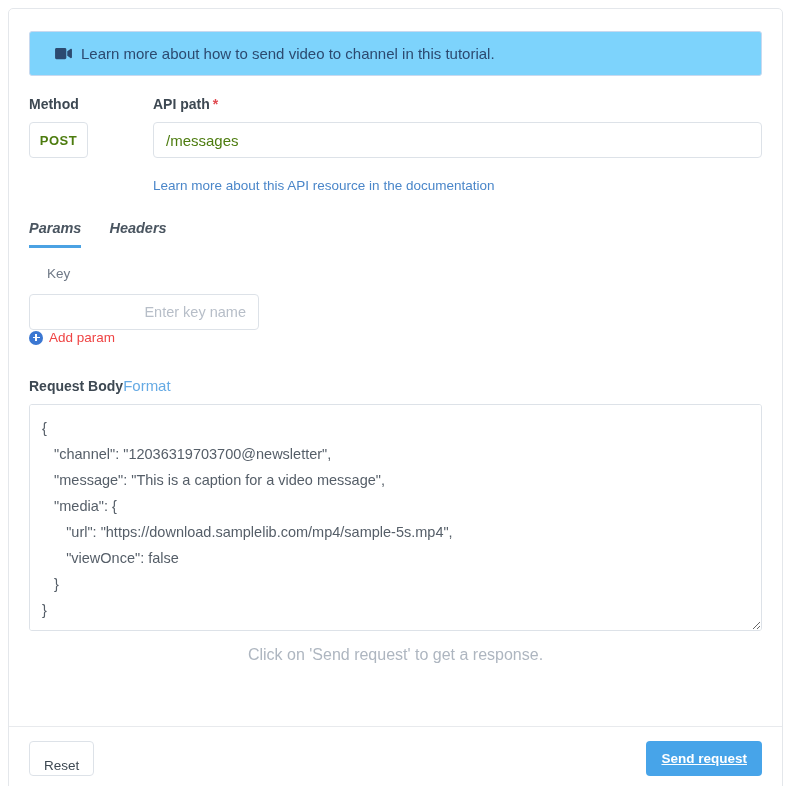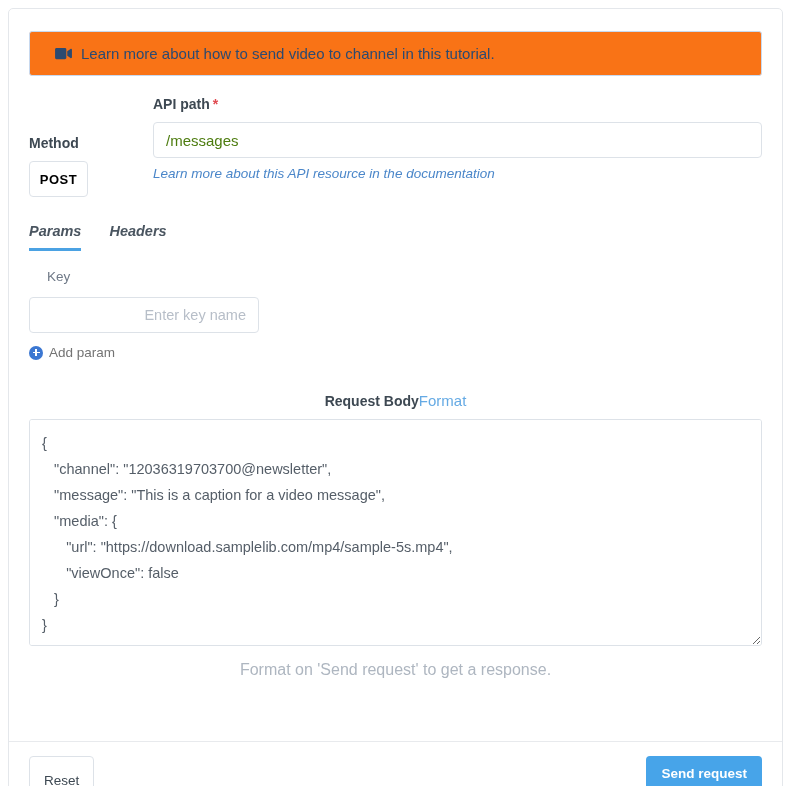--- a/index.html
+++ b/index.html
@@ -12,73 +12,72 @@
   .card {
     width: 775px;
     border: 1px solid #e4e7eb;
     border-radius: 5px;
     background: #fff;
   }
   .card-body { padding: 22px 20px 0 20px; }
 
   
   .banner {
-    background: #f97316;
+    background: #7dd3fc;
     border: 1px solid #c8d9ef;
     border-radius: 3px;
     padding: 13px 24px;
     display: flex;
     align-items: center;
     color: #2c4a70;
     font-size: 15px;
   }
   .banner .vid-icon { width: 19px; height: 15px; margin-right: 8px; flex: 0 0 auto; }
   .banner .vid-icon svg { display: block; width: 100%; height: 100%; fill: #2c4a70; }
 
   
   .method-row { display: flex; margin-top: 20px; }
-  .method-col { width: 124px; flex: 0 0 auto; margin-top: 39px; }
+  .method-col { width: 124px; flex: 0 0 auto; }
   .path-col { flex: 1; }
   .field-label { font-size: 14px; font-weight: 700; color: #3d4852; line-height: 17px; }
   .required { color: #e04a50; margin-left: 3px; }
   .method-btn {
     margin-top: 9px;
     height: 36px;
     width: 59px;
     background: #fff;
     border: 1px solid #dde2e8;
     border-radius: 4px;
     font-family: "Liberation Sans", sans-serif;
     font-size: 13px;
     font-weight: 700;
     letter-spacing: .5px;
-    color: #000000;
+    color: #4d7c0f;
     cursor: pointer;
   }
   .text-input {
     margin-top: 9px;
     height: 36px;
     width: 100%;
     border: 1px solid #dde2e8;
     border-radius: 4px;
     padding: 0 12px;
     font-family: "Liberation Sans", sans-serif;
     font-size: 15px;
     color: #4d7c0f;
     background: #fff;
     outline: none;
   }
   .text-input::placeholder { color: #b7bec8; }
   .docs-link {
     display: inline-block;
-    margin-top: 8px;
+    margin-top: 20px;
     font-size: 13.5px;
     color: #4a86c9;
     text-decoration: none;
-    font-style: italic;
   }
 
   
   .tabs { display: flex; margin-top: 26px; font-style: italic; }
   .tab {
     font-size: 14.5px;
     font-weight: 700;
     color: #4a5560;
     padding-bottom: 9px;
     margin-right: 28px;
@@ -90,41 +89,41 @@
   
   .kv-row { display: flex; margin-top: 18px; }
   .key-col { width: 230px; flex: 0 0 auto; margin-right: 25px; }
   .value-col { flex: 1; }
   .kv-label { font-size: 13.5px; color: #6f7987; line-height: 16px; margin-left: 18px; }
   .kv-input { margin-top: 12px; font-size: 14.5px; text-align: right; }
 
   .add-param {
     display: inline-flex;
     align-items: center;
-    margin-top: 12px;
-    font-size: 13.5px;
-    color: #737373;
+    margin-top: 0;
+    font-size: 13.5px;
+    color: #ef4444;
     text-decoration: none;
   }
   .plus-icon {
     width: 14px; height: 14px;
     background: #3b77d2;
     border-radius: 50%;
     margin-right: 6px;
     position: relative;
     flex: 0 0 auto;
   }
   .plus-icon::before, .plus-icon::after {
     content: ""; position: absolute; background: #fff;
   }
   .plus-icon::before { left: 3.5px; right: 3.5px; top: 6.25px; height: 1.7px; }
   .plus-icon::after { top: 3.5px; bottom: 3.5px; left: 6.25px; width: 1.7px; }
 
   
-  .body-header { display: flex; justify-content: center; align-items: baseline; margin-top: 28px; }
+  .body-header { display: flex; justify-content: flex-start; align-items: baseline; margin-top: 28px; }
   .format-link { font-size: 15px; color: #65aae4; text-decoration: none; }
   .body-textarea {
     margin-top: 9px;
     width: 100%;
     height: 227px;
     border: 1px solid #dde2e8;
     border-radius: 3px;
     padding: 10px 12px;
     font-family: "Liberation Sans", sans-serif;
     font-size: 14.5px;
@@ -165,20 +164,21 @@
     height: 35px;
     padding: 0 15px;
     background: #47a4e9;
     border: none;
     border-radius: 4px;
     font-family: "Liberation Sans", sans-serif;
     font-size: 13.5px;
     font-weight: 700;
     color: #ffffff;
     cursor: pointer;
+    text-decoration: underline;
   }
 </style>
 </head>
 <body>
 
 <div class="card">
   <div class="card-body">
 
     <div class="banner">
       <span class="vid-icon">
@@ -226,21 +226,21 @@
     </div>
     <textarea class="body-textarea" spellcheck="false" style="">{
    "channel": "12036319703700@newsletter",
    "message": "This is a caption for a video message",
    "media": {
       "url": "https://download.samplelib.com/mp4/sample-5s.mp4",
       "viewOnce": false
    }
 }</textarea>
 
-    <div class="response-hint">Format on 'Send request' to get a response.</div>
+    <div class="response-hint">Click on 'Send request' to get a response.</div>
 
   </div>
 
   <div class="footer-divider"></div>
   <div class="footer">
     <button class="reset-btn">Reset</button>
     <button class="send-btn">Send request</button>
   </div>
 </div>
 

